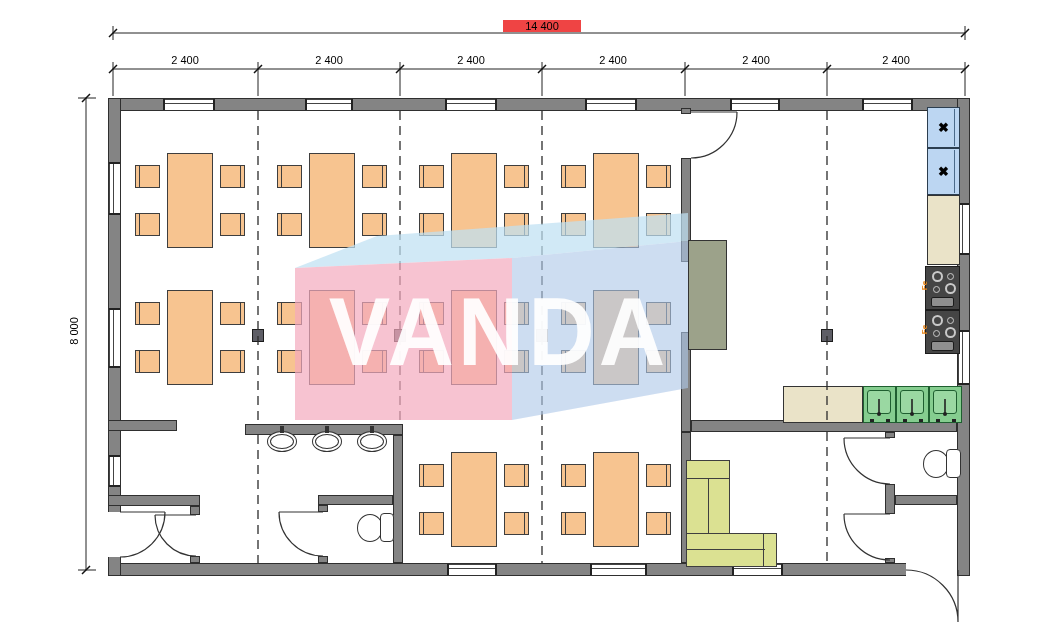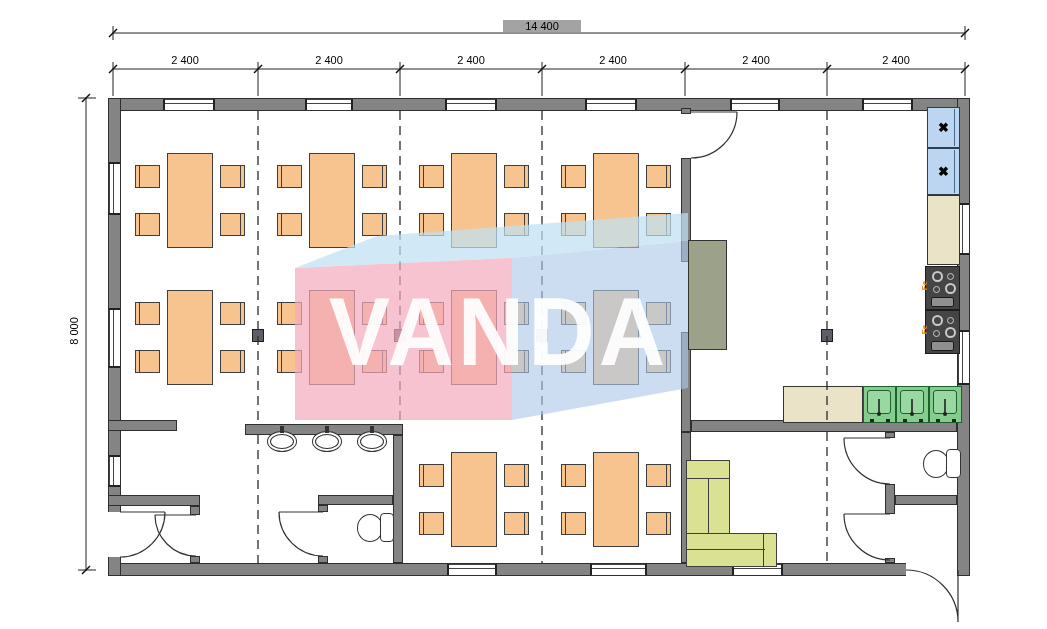--- a/index.html
+++ b/index.html
@@ -50,21 +50,21 @@
          box-sizing:border-box;z-index:4;}
   .basinIn{position:absolute;left:2px;top:2px;width:24px;height:15px;border:1px solid #333;border-radius:50%;
            box-sizing:border-box;}
   .tap{position:absolute;width:4px;height:7px;background:#333;z-index:5;}
   .marker{position:absolute;width:12px;height:13px;background:#5E5E66;border:1px solid #1c1c1c;
           box-sizing:border-box;z-index:2;}
   
   .lines{position:absolute;left:0;top:0;z-index:6;pointer-events:none;}
   
   .dim{position:absolute;font-size:11px;color:#000;z-index:7;text-align:center;}
-  .dimTotal{background:#a3a3a3;padding:0 3px;text-align:center;}
+  .dimTotal{background:#ef4444;padding:0 3px;text-align:center;}
   .dimV{transform:rotate(-90deg);transform-origin:center;}
   
   .wmsvg{position:absolute;left:0;top:0;z-index:8;pointer-events:none;}
   .wmtext{position:absolute;left:302px;top:262px;width:394px;height:140px;z-index:9;
           display:flex;align-items:center;justify-content:center;
           font-size:92px;font-weight:bold;letter-spacing:4px;color:rgba(255,255,255,0.93);
           transform:scaleY(1.04);pointer-events:none;}
 </style>
 </head>
 <body>

